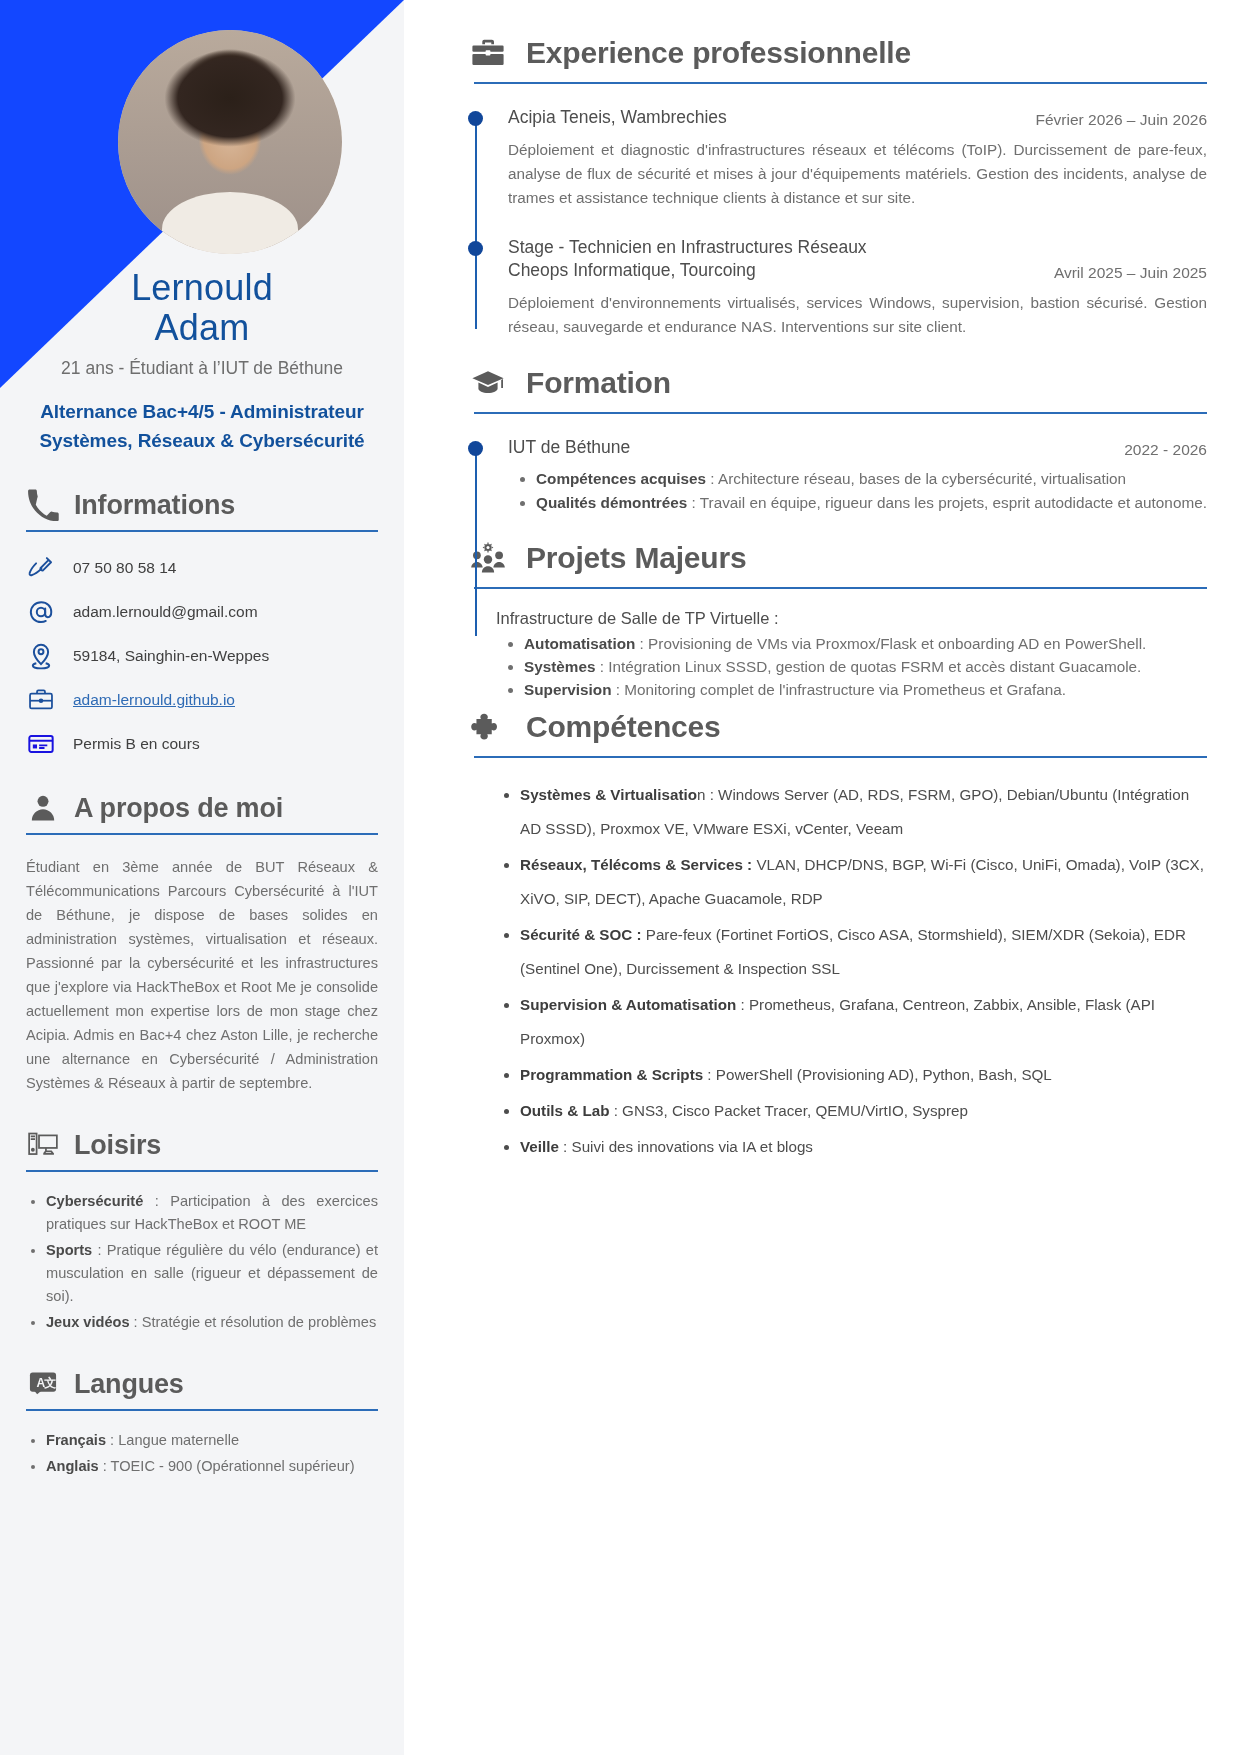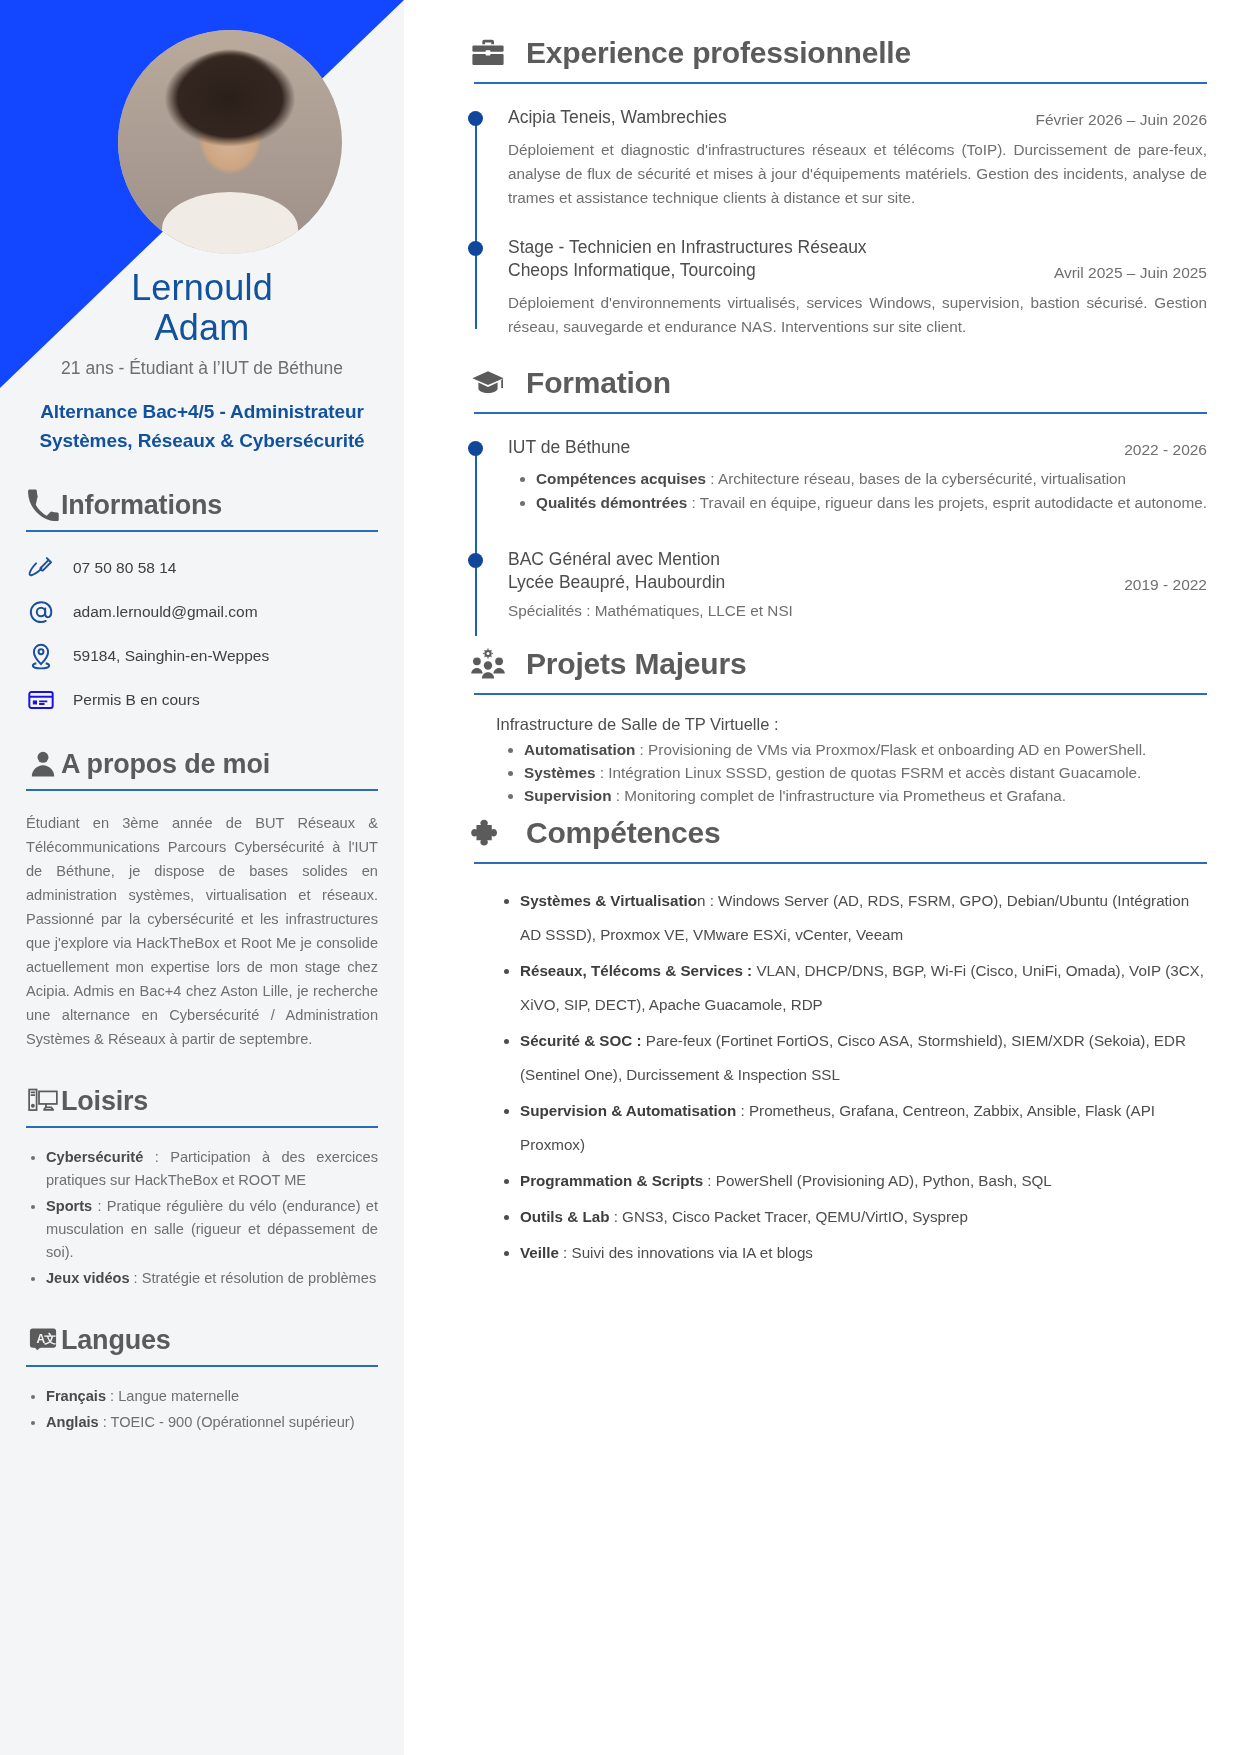--- a/index.html
+++ b/index.html
@@ -95,21 +95,21 @@
     color: #12519c;
     font-size: 19px;
     line-height: 29px;
     font-weight: bold;
     letter-spacing: -.1px;
   }
 
   .sec-head {
     display: flex;
     align-items: center;
-    gap: 1px;
+    gap: 14px;
     margin-top: 34px;
     color: #5b5b5b;
   }
   .sec-head .sec-title {
     font-size: 27px;
     font-weight: bold;
     color: #5b5b5b;
     letter-spacing: -.2px;
   }
   .sec-rule {
@@ -326,20 +326,31 @@
       </div>
       <div class="contact-row">
         <span class="cico">
           <svg viewBox="0 0 24 24" fill="none" stroke="#1b4f9c" stroke-width="1.7">
               <path d="M12 2.4c-3.4 0-6.1 2.7-6.1 6.1 0 4.2 6.1 10.5 6.1 10.5s6.1-6.3 6.1-10.5c0-3.4-2.7-6.1-6.1-6.1z"></path>
               <circle cx="12" cy="8.4" r="2.1"></circle>
               <path d="M8 18.2c-1.8.4-3 1.2-3 2.1 0 1.3 3.1 2.3 7 2.3s7-1 7-2.3c0-.9-1.2-1.7-3-2.1"></path>
             </svg>
         </span>
         <span class="contact-txt">59184, Sainghin-en-Weppes</span>
+      </div>
+      <div class="contact-row">
+        <span class="cico">
+          <svg viewBox="0 0 24 24" fill="none" stroke="#1b4f9c" stroke-width="1.5">
+              <rect x="2.6" y="6.6" width="18.8" height="12.6" rx="1.3"></rect>
+              <path d="M8.6 6.6V4.9c0-.6.5-1.1 1.1-1.1h4.6c.6 0 1.1.5 1.1 1.1v1.7"></path>
+              <path d="M2.6 12.6h18.8"></path>
+              <circle cx="12" cy="12.6" r="1.2" fill="#1b4f9c"></circle>
+            </svg>
+        </span>
+        <a class="contact-txt link" href="#">adam-lernould.github.io</a>
       </div>
       <div class="contact-row">
         <span class="cico">
           <svg viewBox="0 0 24 24" fill="none" stroke="#1912e0" stroke-width="1.7">
               <rect x="2" y="5.2" width="20" height="13.6" rx="1.6"></rect>
               <path d="M2 9.2h20"></path>
               <rect x="5" y="12.4" width="3.6" height="3.4" fill="#1912e0" stroke="none"></rect>
               <path d="M10.4 13.2h7M10.4 15.4h4.6" stroke-width="1.6"></path>
             </svg>
         </span>
@@ -454,29 +465,20 @@
         <div class="tl-row2">
           <span class="tl-org">IUT de Béthune</span>
           <span class="tl-date">2022 - 2026</span>
         </div>
         <ul class="tl-sub">
           <li><b>Compétences acquises</b><span> : Architecture réseau, bases de la cybersécurité, virtualisation</span></li>
           <li><b>Qualités démontrées</b><span> : Travail en équipe, rigueur dans les projets, esprit autodidacte et autonome.</span></li>
         </ul>
       </div>
 
-      <div class="tl-item" style="margin-top:34px;">
-        <span class="tl-dot"></span>
-        <div class="tl-title">BAC Général avec Mention</div>
-        <div class="tl-row2">
-          <span class="tl-org">Lycée Beaupré, Haubourdin</span>
-          <span class="tl-date">2019 - 2022</span>
-        </div>
-        <div class="tl-note">Spécialités : Mathématiques, LLCE et NSI</div>
-      </div>
     </div>
 
     <div class="m-head" style="margin-top:22px;">
       <span class="m-ico">
         <svg viewBox="0 0 24 24" fill="#5b5b5b">
             <circle cx="12" cy="5" r="2.4"></circle>
             <path d="M12 1.4l.7 1.1h-1.4zM12 8.6l.7-1.1h-1.4zM8.4 5l1.1-.7v1.4zM15.6 5l-1.1.7V4.3zM9.5 2.5l1.2.5-.9.9zM14.5 7.5l-1.2-.5.9-.9zM14.5 2.5l-.3 1.3-.9-.9zM9.5 7.5l.3-1.3.9.9z"></path>
             <circle cx="12" cy="5" r="1" fill="#ffffff"></circle>
             <circle cx="4.6" cy="10.2" r="2.6"></circle>
             <path d="M.8 18.4c0-2.1 1.7-3.8 3.8-3.8s3.8 1.7 3.8 3.8z"></path>

